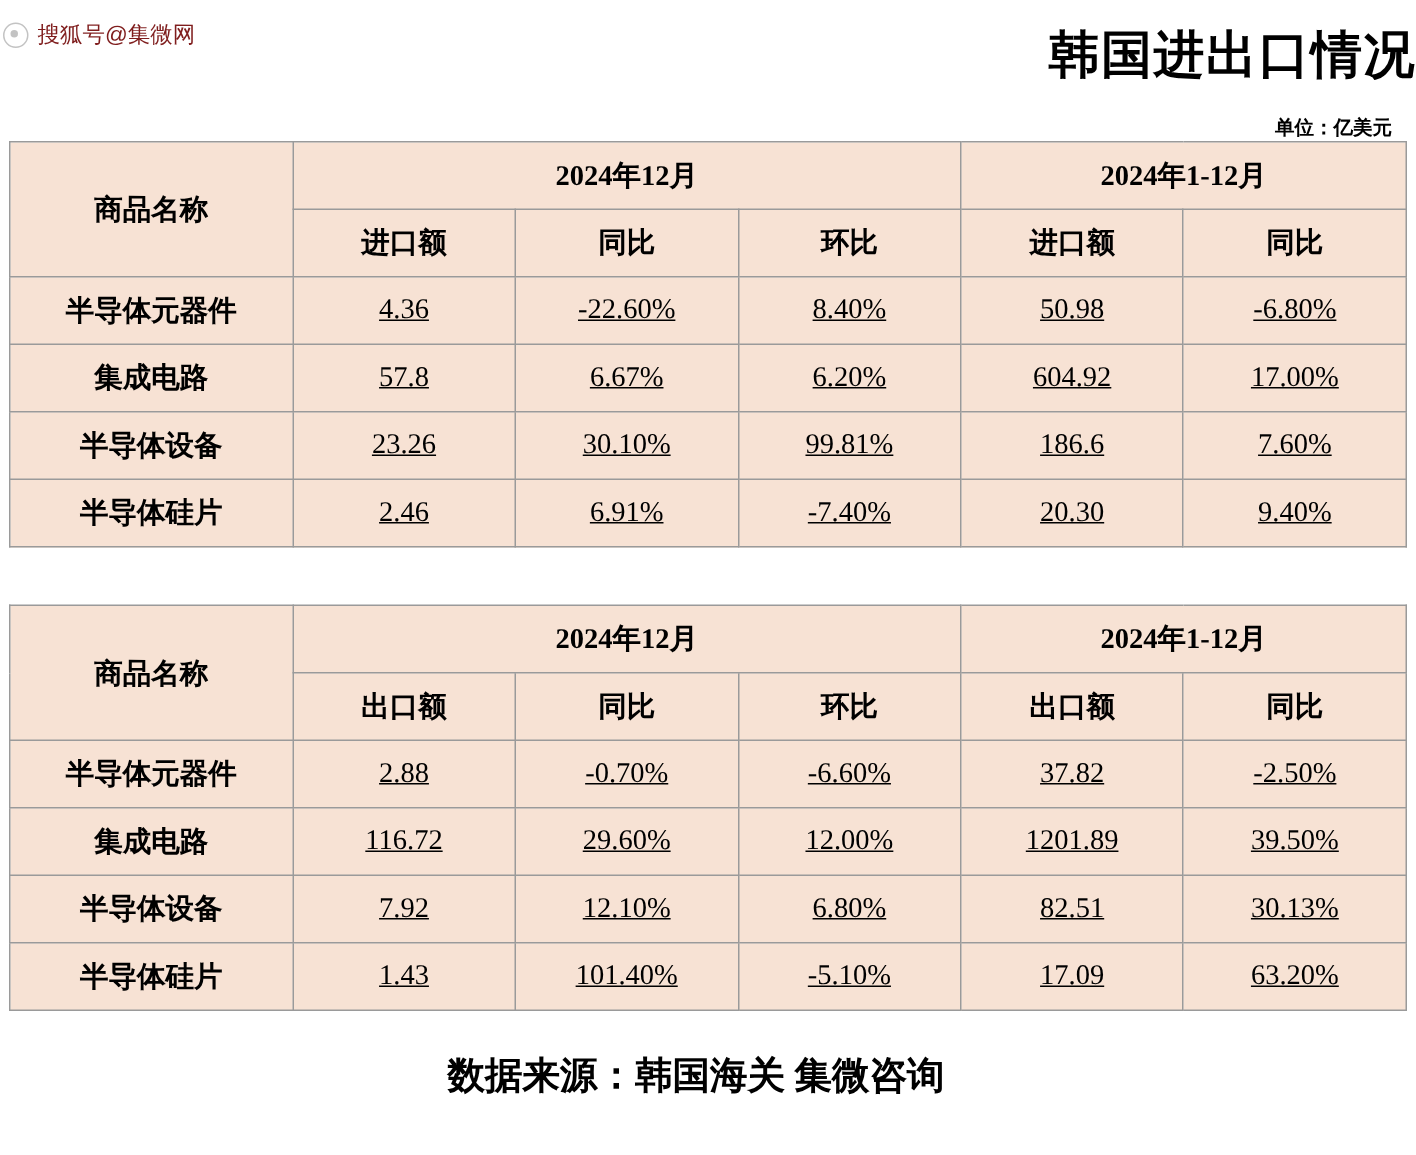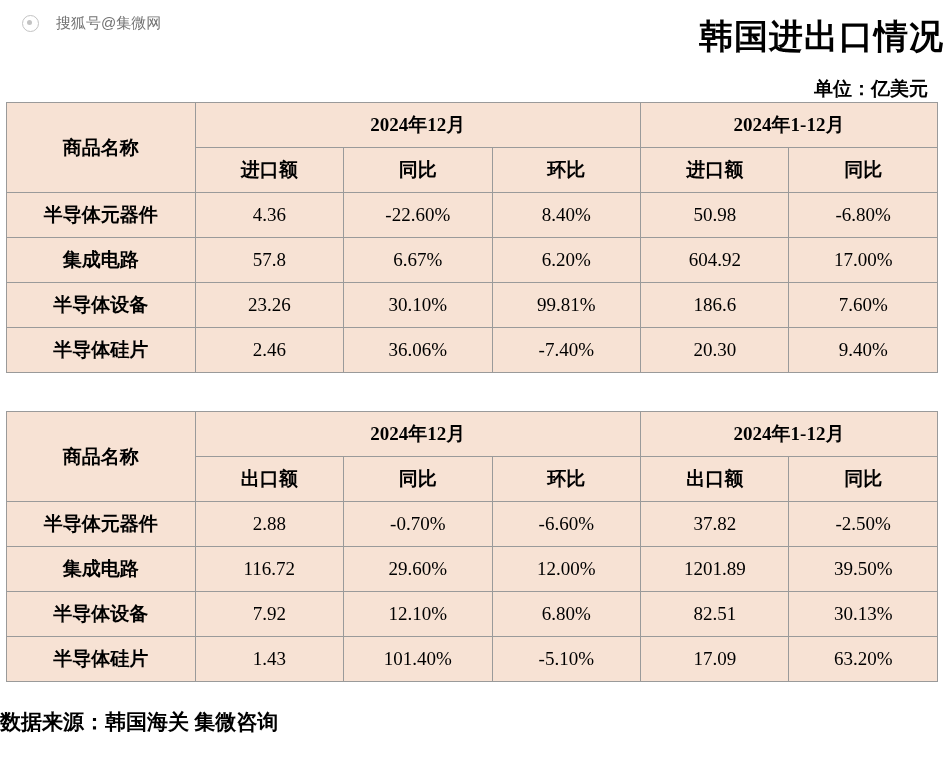--- a/index.html
+++ b/index.html
@@ -11,27 +11,27 @@
     height: 770px;
     background: #ffffff;
     font-family: "Liberation Serif", "DejaVu Serif", serif;
     color: #000000;
     position: relative;
     overflow: hidden;
   }
   .watermark {
     position: absolute;
     top: 14px;
-    left: 22px;
+    left: 2px;
     font-size: 15px;
-    color: #737373;
+    color: #7f1d1d;
     font-family: "Liberation Sans", sans-serif;
     display: flex;
     align-items: center;
-    gap: 17px;
+    gap: 6px;
   }
   .watermark .wm-logo {
     display: inline-block;
     width: 15px;
     height: 15px;
     border-radius: 50%;
     border: 1.5px solid #c3c3c3;
     position: relative;
   }
   .watermark .wm-logo::after {
@@ -46,21 +46,21 @@
   }
   .page-title {
     text-align: right;
     font-size: 34px;
     font-weight: bold;
     padding-top: 14px;
     letter-spacing: 1px;
   }
   .unit-line {
     text-align: right;
-    font-size: 19px;
+    font-size: 13px;
     font-weight: bold;
     padding-right: 16px;
     margin-top: 16px;
   }
   .tbl-wrap {
     padding: 0 6px;
     box-sizing: border-box;
   }
   table.data {
     border-collapse: collapse;
@@ -73,32 +73,33 @@
     text-align: center;
     font-size: 19px;
     font-weight: bold;
     height: 45px;
     padding: 0 2px;
     background: #f7e2d4;
     box-sizing: border-box;
   }
   table.data td.body-cell {
     font-weight: normal;
+    text-decoration: underline;
   }
   table.data td.row-name {
     font-weight: bold;
   }
   .col-name { width: 188px; }
   .col-v { width: 148px; }
   .spacer {
     height: 38px;
   }
   .source-line {
-    text-align: left;
-    font-size: 21px;
+    text-align: center;
+    font-size: 25px;
     font-weight: bold;
     padding-right: 16px;
     margin-top: 26px;
   }
 </style>
 </head>
 <body>
 
 <div class="watermark">
   <span class="wm-logo"></span>
@@ -152,21 +153,21 @@
         <td class="row-name">半导体设备</td>
         <td class="body-cell">23.26</td>
         <td class="body-cell">30.10%</td>
         <td class="body-cell">99.81%</td>
         <td class="body-cell">186.6</td>
         <td class="body-cell">7.60%</td>
       </tr>
       <tr>
         <td class="row-name">半导体硅片</td>
         <td class="body-cell">2.46</td>
-        <td class="body-cell">36.06%</td>
+        <td class="body-cell">6.91%</td>
         <td class="body-cell">-7.40%</td>
         <td class="body-cell">20.30</td>
         <td class="body-cell">9.40%</td>
       </tr>
     </tbody>
   </table>
 </div>
 
 <div class="spacer"></div>
 

